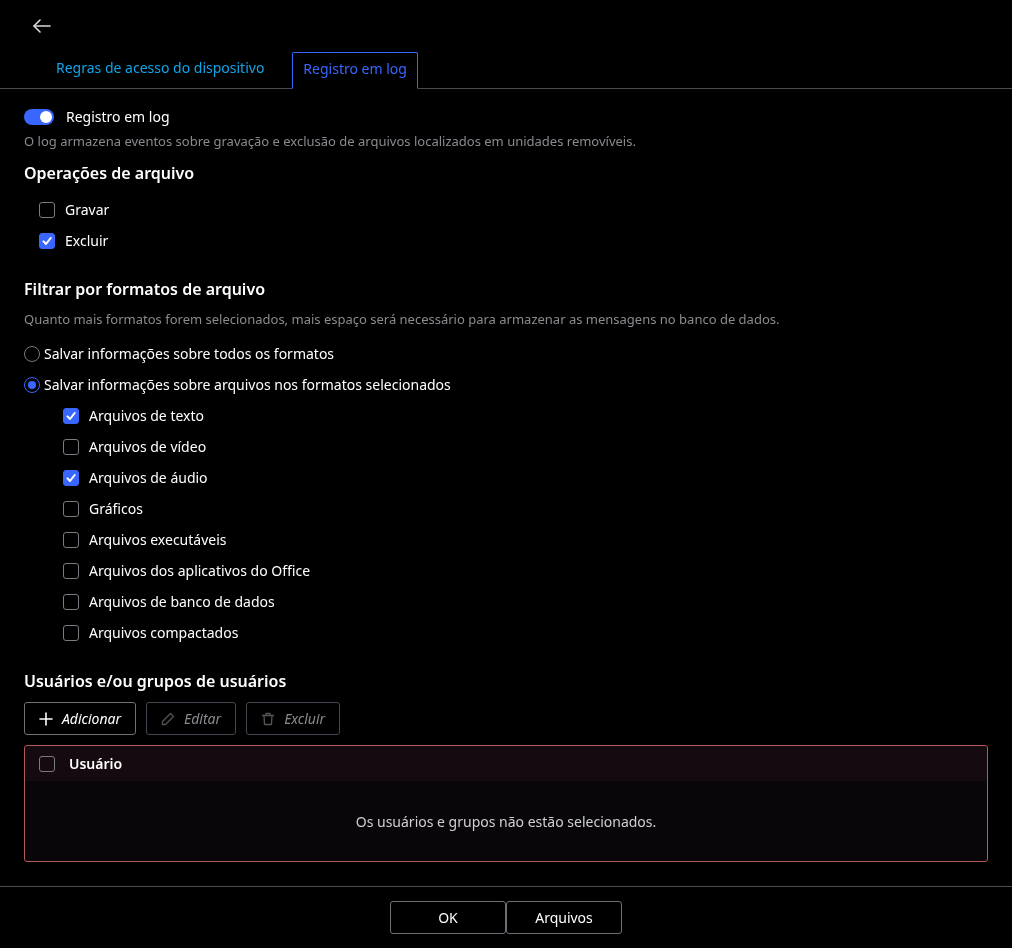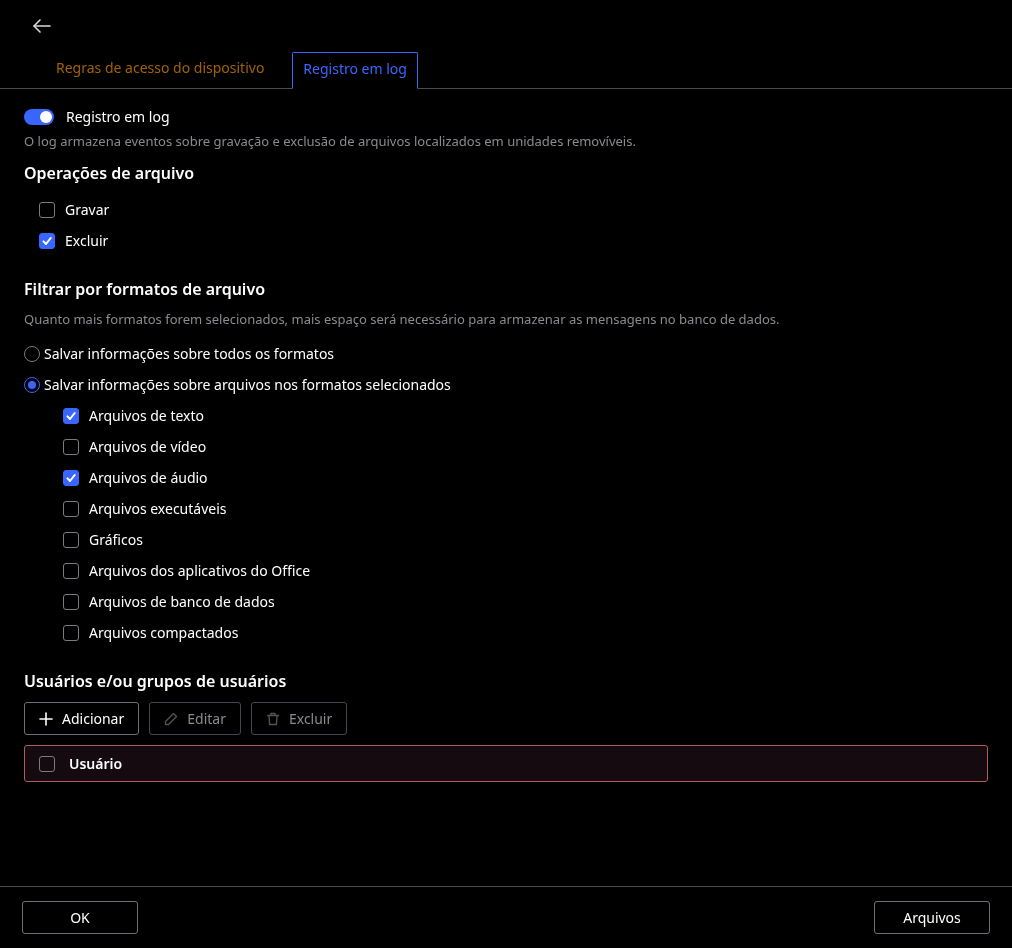--- a/index.html
+++ b/index.html
@@ -31,21 +31,21 @@
     overflow:hidden;
   }
 
   
   .header{display:flex;align-items:center;gap:18px;padding:14px 22px 6px 30px;}
   .back-btn{display:flex;align-items:center;justify-content:center;width:24px;height:24px;cursor:pointer;}
   .page-title{font-size:20px;font-weight:600;color:var(--text);}
 
   
   .tabs{display:flex;gap:18px;padding:8px 0 0 46px;border-bottom:1px solid var(--border);}
-  .tab{padding:6px 10px 10px 10px;color:#a16207;cursor:pointer;position:relative;}
+  .tab{padding:6px 10px 10px 10px;color:#0ea5e9;cursor:pointer;position:relative;}
   .tab.active{
     color:var(--blue);
     border:1px solid var(--blue);
     border-bottom:1px solid #000;
     border-radius:2px 2px 0 0;
     margin-bottom:-1px;
     background:#000;
   }
 
   
@@ -67,40 +67,40 @@
 
   
   .radio{width:16px;height:16px;border-radius:50%;border:1.5px solid #7a7a82;flex-shrink:0;cursor:pointer;display:flex;align-items:center;justify-content:center;}
   .radio.selected{border-color:var(--blue);}
   .radio.selected::after{content:"";width:8px;height:8px;border-radius:50%;background:var(--blue);}
   .radio-row{display:flex;align-items:center;gap:4px;padding:6px 0;}
 
   .indent{padding-left:24px;}
 
   
-  .toolbar{display:flex;gap:10px;margin:10px 0;}
+  .toolbar{display:flex;gap:10px;margin:10px 0;font-style:italic;}
   .btn{
     display:flex;align-items:center;gap:9px;
     border:1px solid var(--btn-border);border-radius:3px;
     padding:6px 14px;background:transparent;color:var(--text);
     cursor:pointer;font-size:14px;
   }
   .btn.disabled{color:var(--muted);border-color:#464650;}
   .btn.disabled svg{opacity:.6;}
 
   
   .user-box{border:1px solid var(--danger-border);border-radius:3px;overflow:hidden;}
   .user-head{display:flex;align-items:center;gap:14px;background:rgba(80,40,60,.25);padding:8px 14px;font-weight:600;}
   .user-body{background:rgba(40,30,45,.2);height:80px;display:flex;align-items:center;justify-content:center;color:#d0d0d6;}
 
   
   .footer{
     border-top:1px solid var(--border);
-    padding:14px 22px;
-    display:flex;justify-content:space-between;
+    padding:14px 16px;
+    display:flex;justify-content:center;
   }
   .footer .btn{min-width:116px;justify-content:center;padding:6px 18px;}
 
   svg{display:block;}
 </style>
 </head>
 <body>
 
 <div class="header">
   <div class="back-btn">
@@ -171,25 +171,25 @@
       <div class="cbx-row">
         <div class="cbx checked">
           <svg width="10" height="10" viewBox="0 0 10 10" fill="none" stroke="#fff" stroke-width="2" stroke-linecap="round" stroke-linejoin="round">
             <polyline points="1.5 5.4 4 8 8.7 2"></polyline>
           </svg>
         </div>
         <span>Arquivos de áudio</span>
       </div>
       <div class="cbx-row">
         <div class="cbx"></div>
+        <span>Gráficos</span>
+      </div>
+      <div class="cbx-row">
+        <div class="cbx"></div>
         <span>Arquivos executáveis</span>
-      </div>
-      <div class="cbx-row">
-        <div class="cbx"></div>
-        <span>Gráficos</span>
       </div>
       <div class="cbx-row">
         <div class="cbx"></div>
         <span>Arquivos dos aplicativos do Office</span>
       </div>
       <div class="cbx-row">
         <div class="cbx"></div>
         <span>Arquivos de banco de dados</span>
       </div>
       <div class="cbx-row">
@@ -224,20 +224,21 @@
     </div>
   </div>
 
   <div class="user-box">
     <div class="user-head">
       <div class="cbx">
         
       </div>
       <span>Usuário</span>
     </div>
+    <div class="user-body">Os usuários e grupos não estão selecionados.</div>
   </div>
 
 </div>
 
 <div class="footer">
   <div class="btn">
       <span>OK</span>
     </div>
   <div class="btn">
       <span>Arquivos</span>

